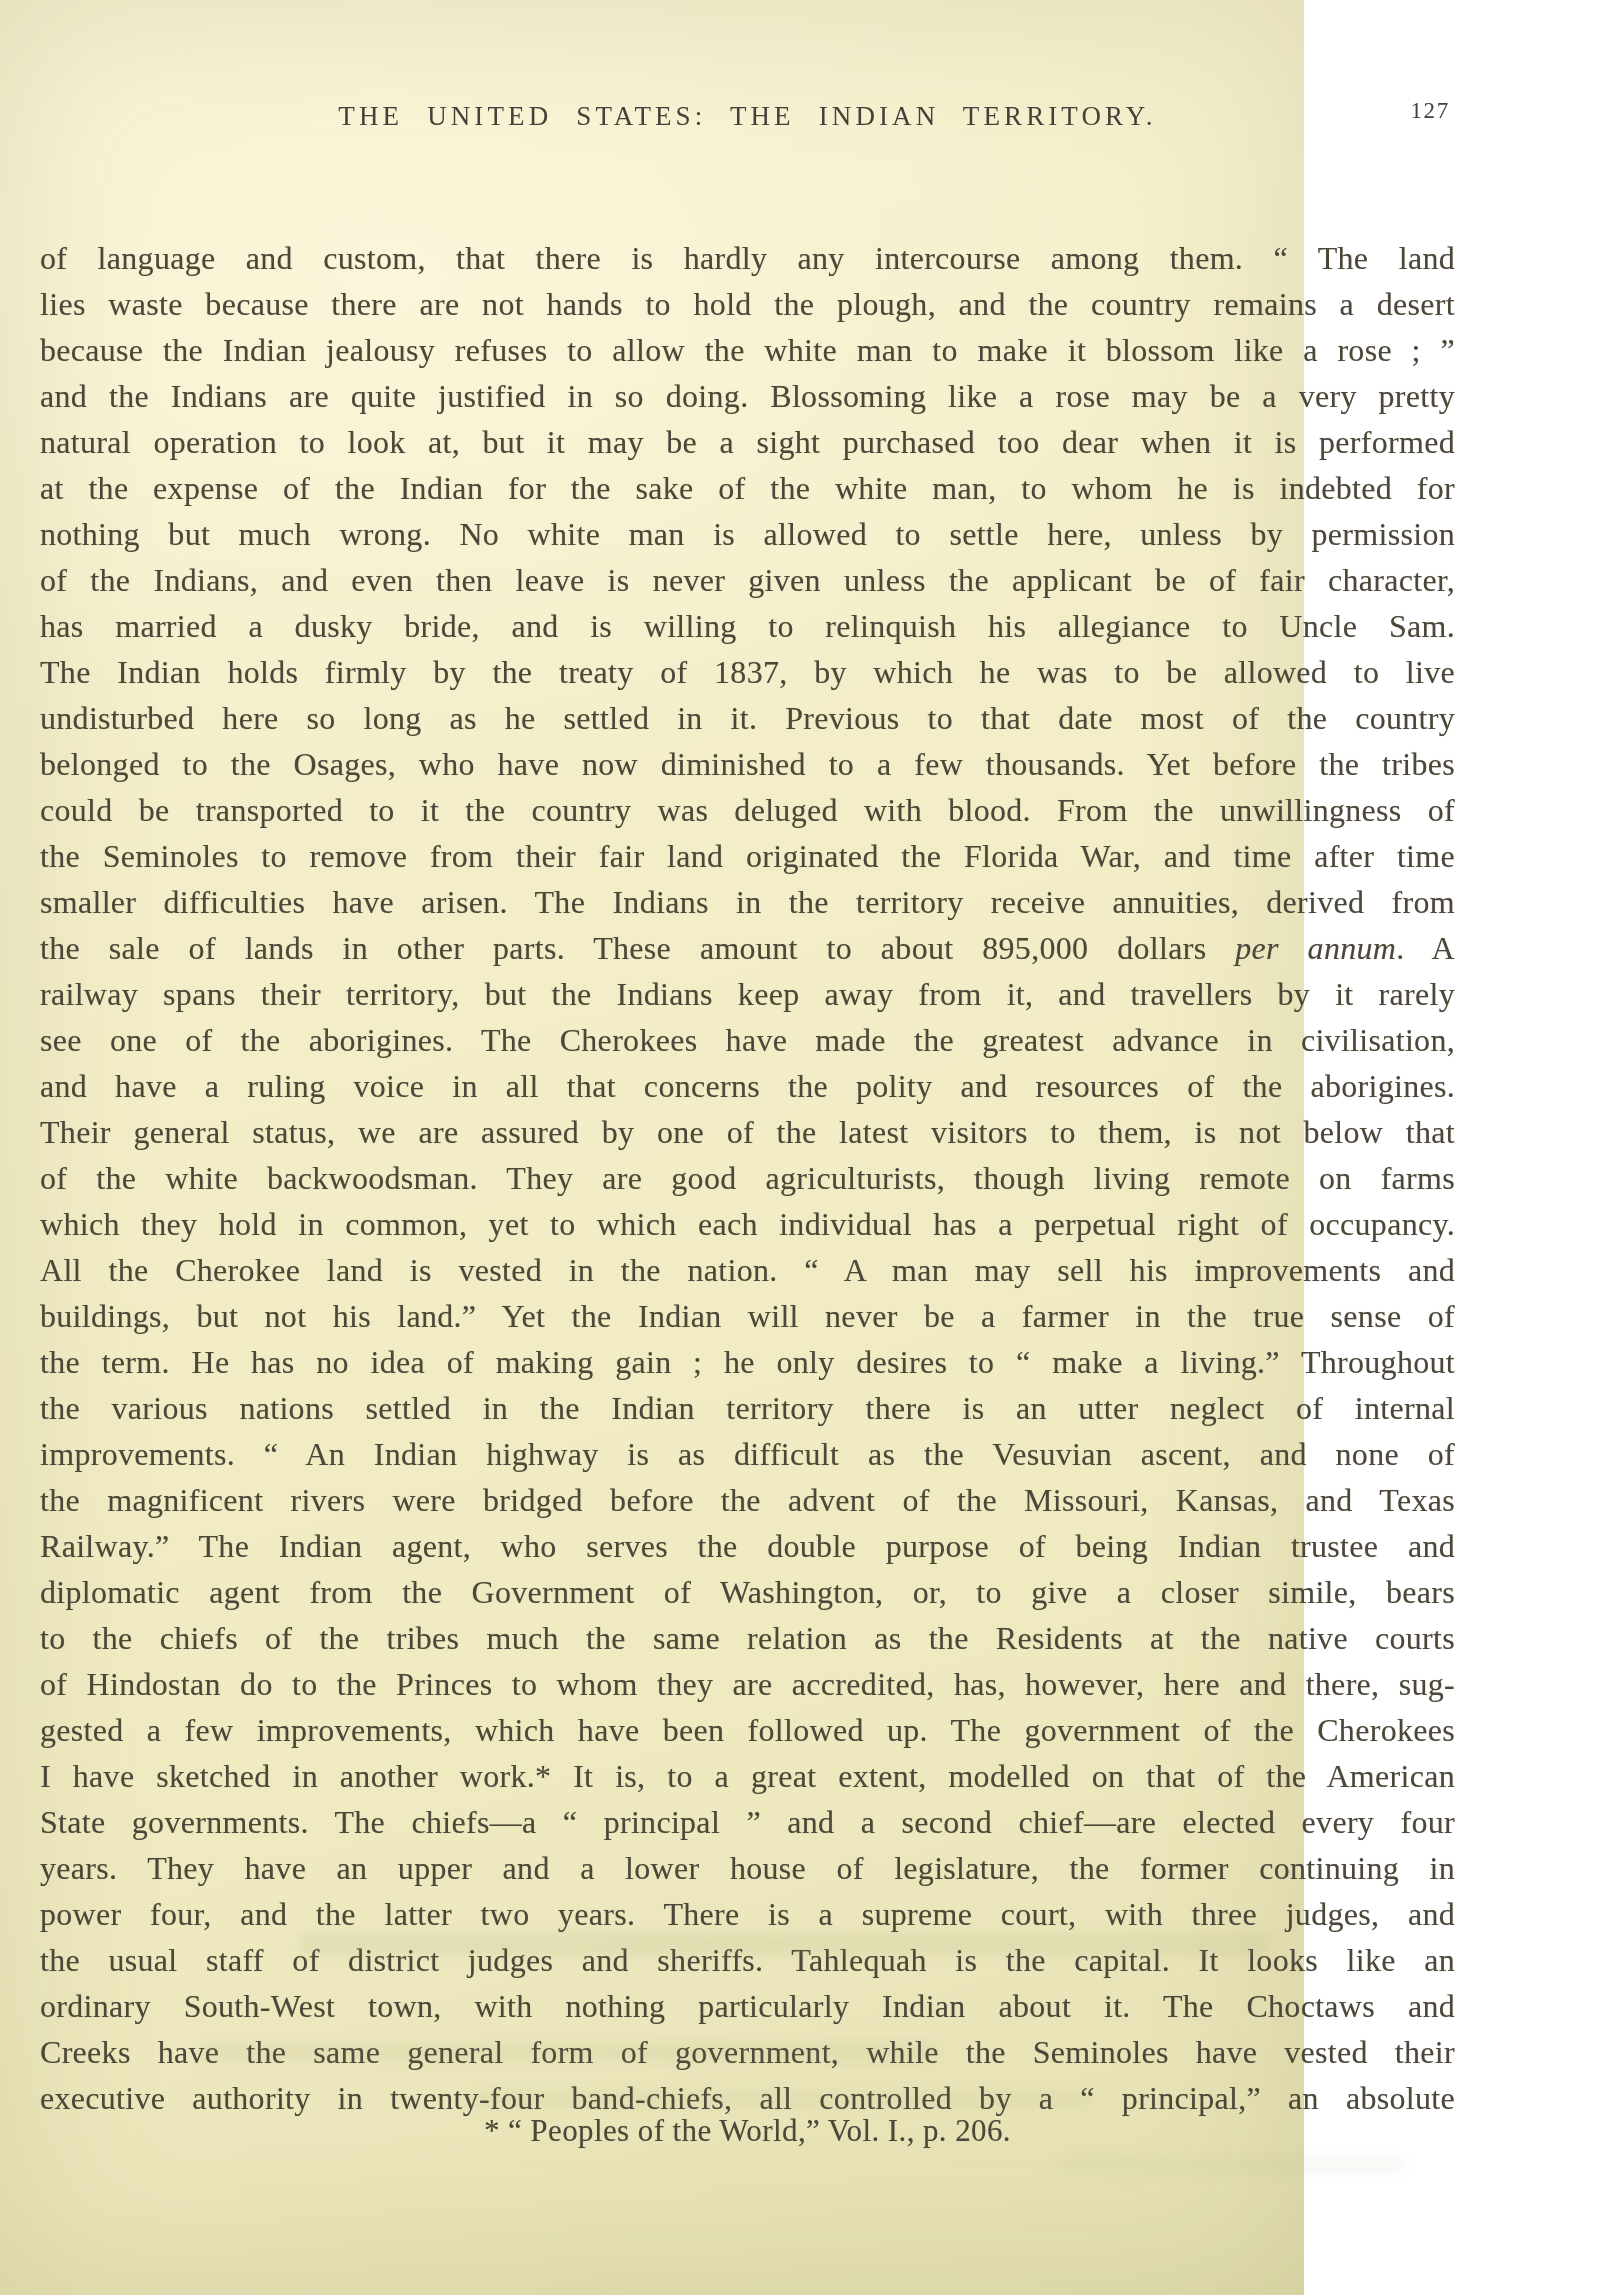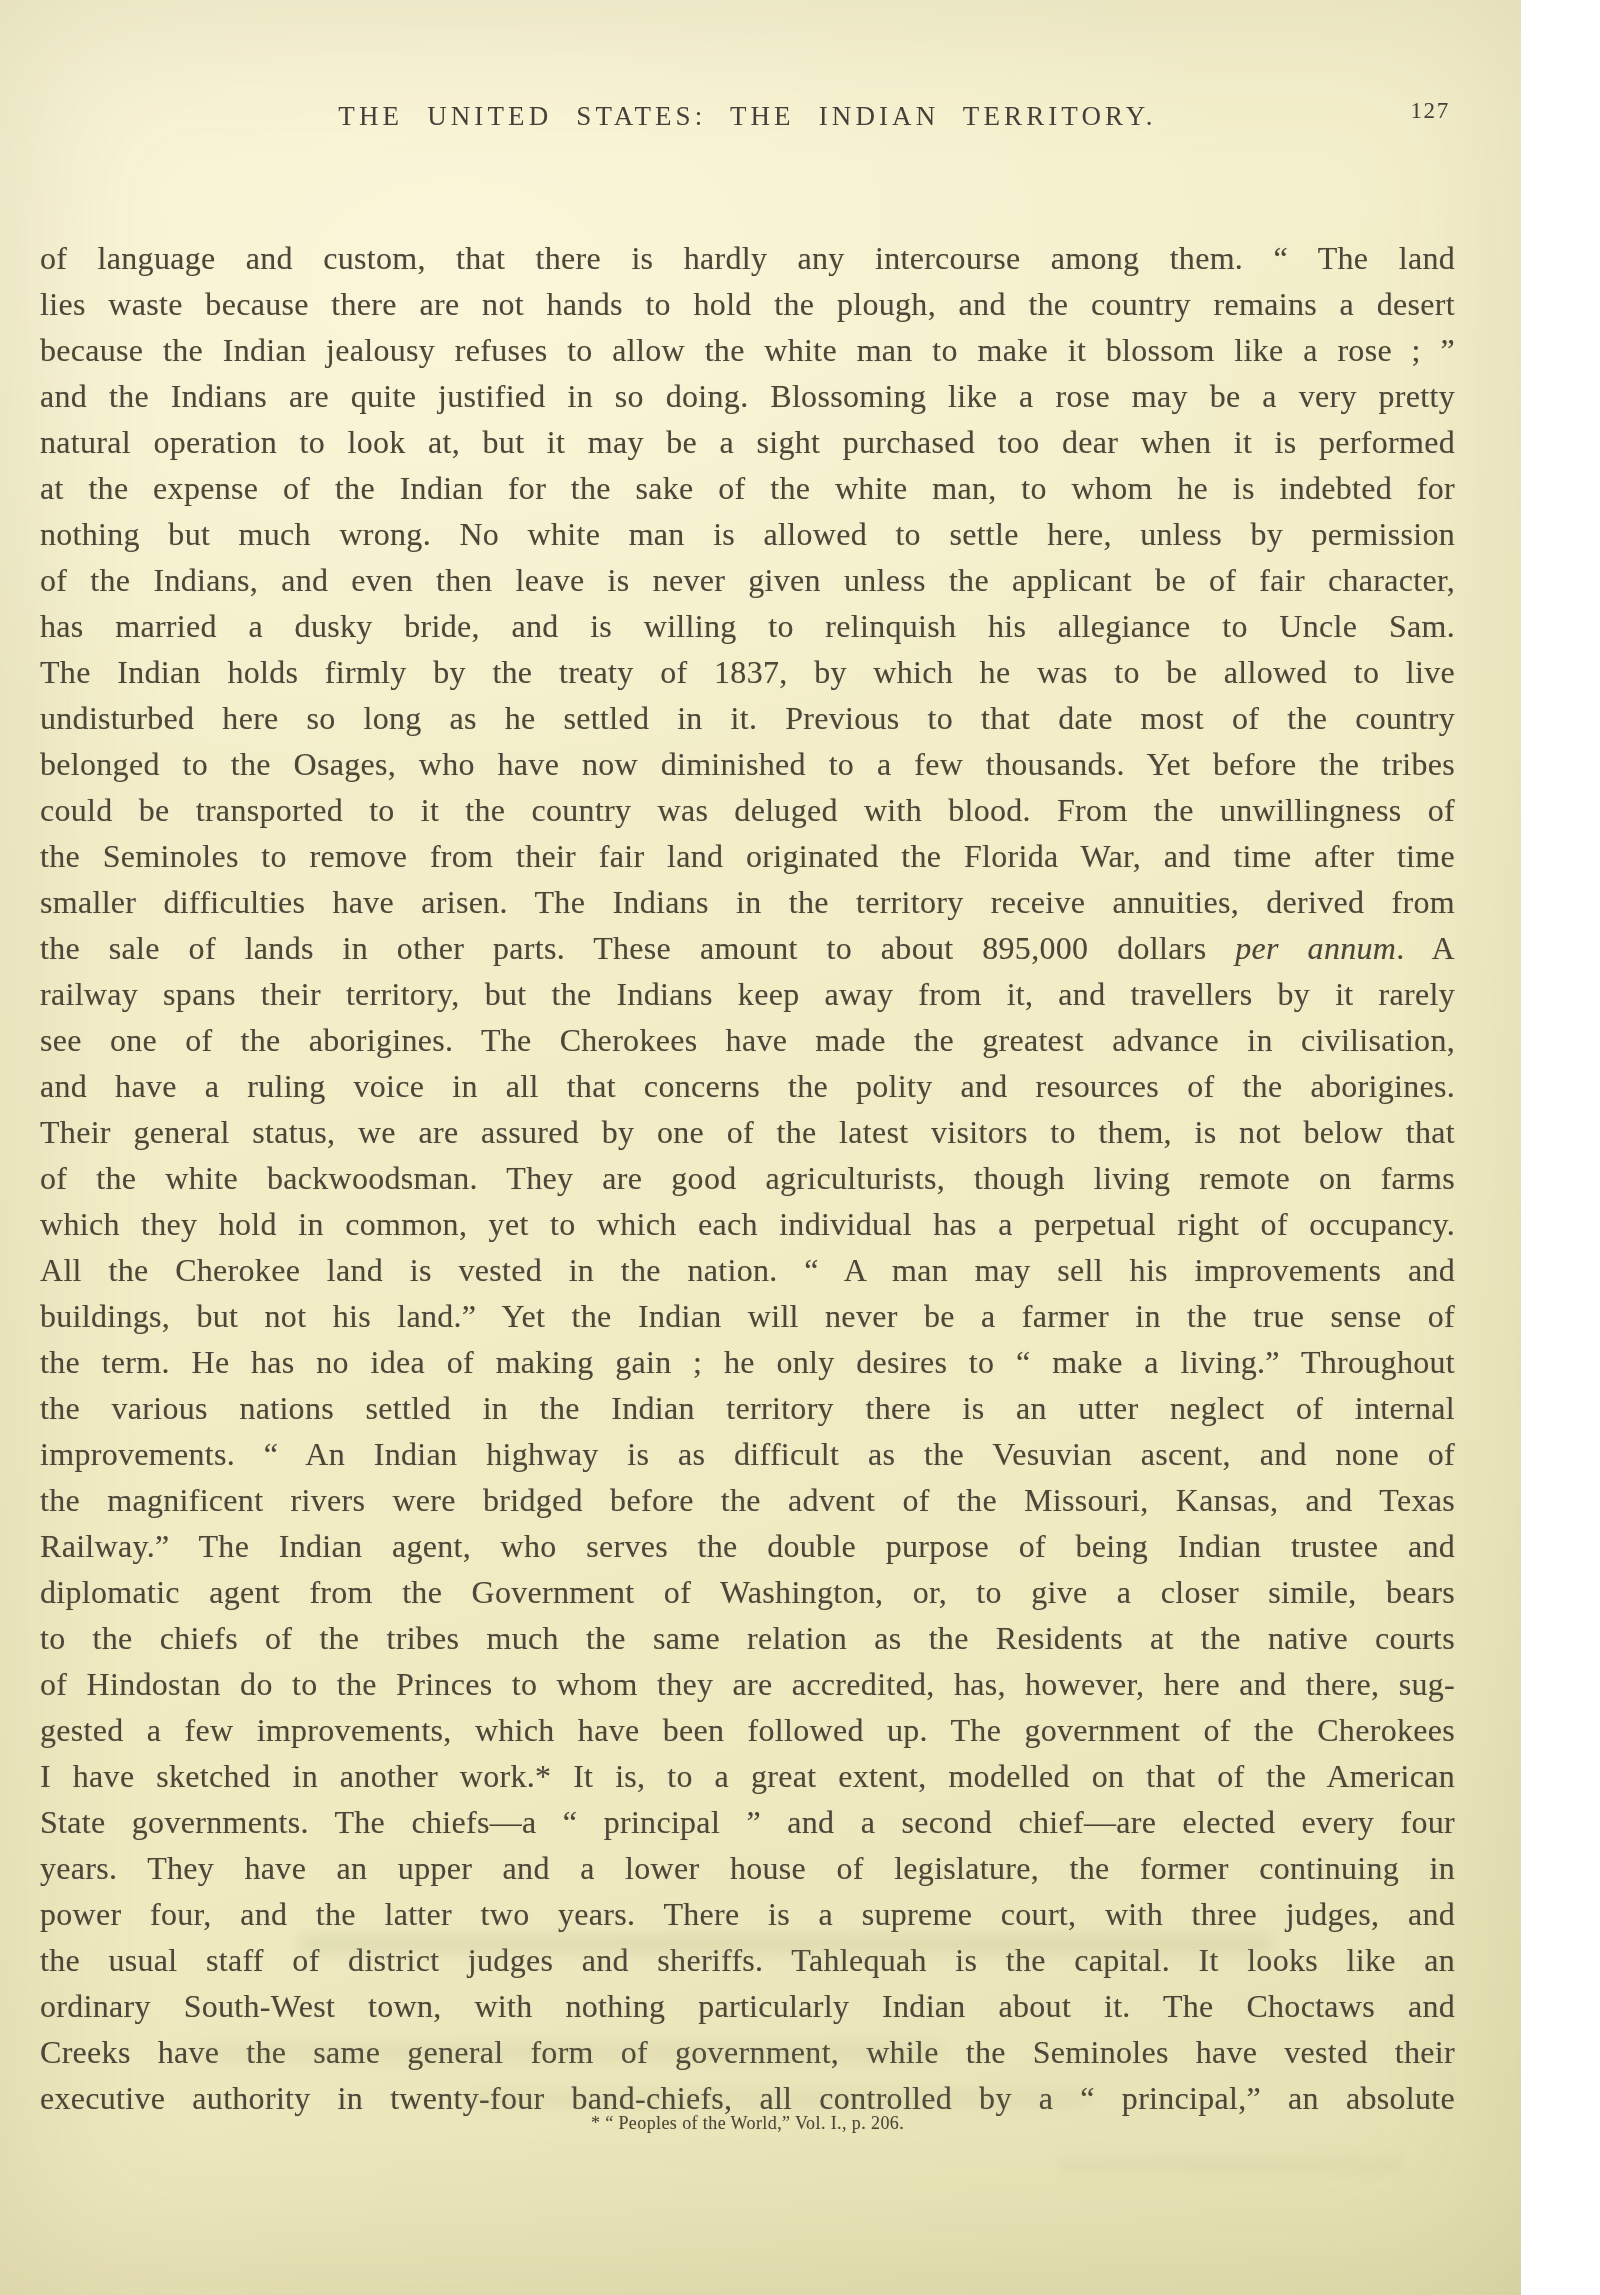--- a/index.html
+++ b/index.html
@@ -4,21 +4,21 @@
 <style>
   html, body {
     margin: 0;
     padding: 0;
     width: 1600px;
     height: 2295px;
     overflow: hidden;
   }
   .page {
     position: relative;
-    width: 1521px;
+    width: 1304px;
     height: 2295px;
     background:
       radial-gradient(ellipse 1157px 744px at 30% 12%, rgba(255,252,228,0.55), rgba(255,252,228,0) 70%),
       linear-gradient(163deg, #f5f0cf 0%, #f3eec8 42%, #f0eac1 70%, #e9e4b8 88%, #e3dfb0 100%);
     box-shadow: inset 0 0 165px rgba(118,112,58,0.16);
     font-family: "Liberation Serif", "DejaVu Serif", serif;
     color: #474336;
   }
   .page-header {
     position: absolute;
@@ -63,21 +63,21 @@
     height: 46px;
     white-space: normal;
   }
   .line i { font-style: italic; }
   .footnote {
     position: absolute;
     top: 2113px;
     left: 40px;
     width: 1415px;
     text-align: center;
-    font-size: 18px;
+    font-size: 31px;
     letter-spacing: 0.4px;
     color: #4c4739;
     text-shadow: 0 0 0.8px rgba(90,84,64,0.35);
   }
   
   .ghost {
     position: absolute;
     background: rgba(150,160,110,0.12);
     filter: blur(5.8px);
     border-radius: 15px;

